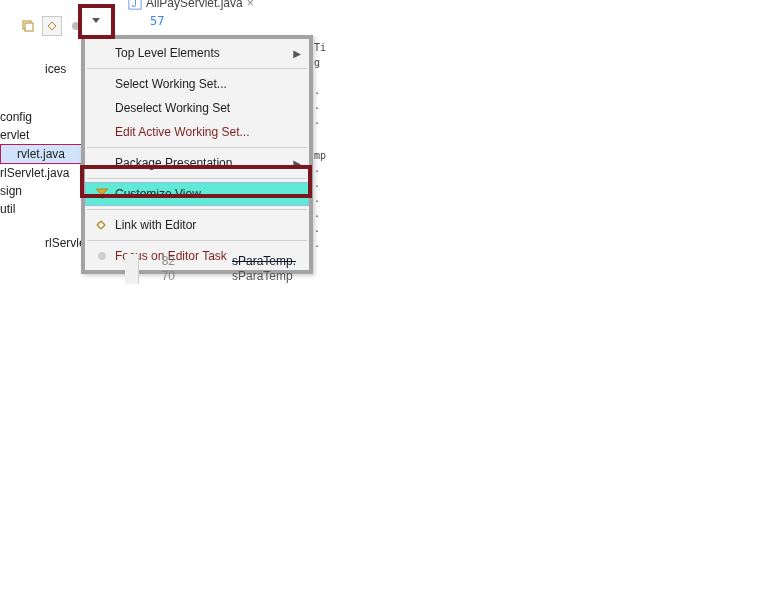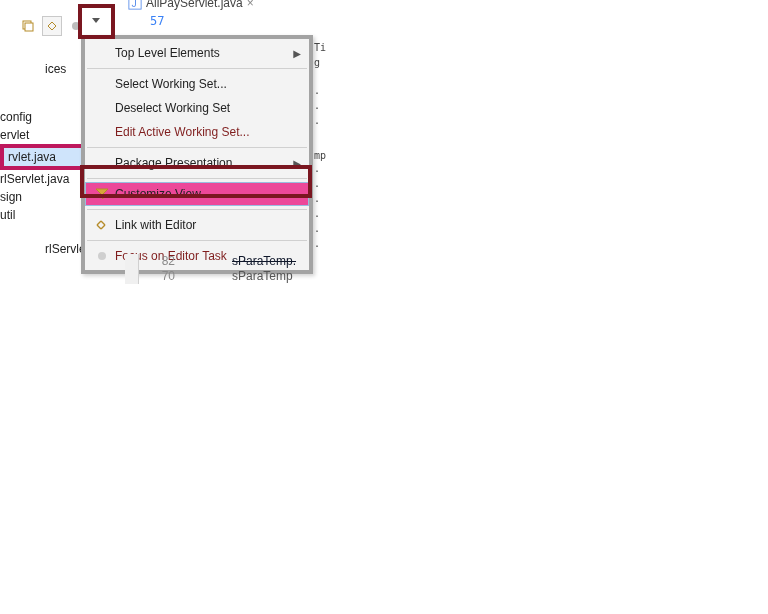--- a/index.html
+++ b/index.html
@@ -15,29 +15,29 @@
 
     
     .hl-box { position: absolute; border: 4px solid #7a1620; pointer-events: none; }
     .hl-top { top: 4px; left: 78px; width: 37px; height: 35px; }
     .hl-cv { top: 165px; left: 80px; width: 232px; height: 33px; }
 
     
     .sidebar { position: absolute; left: 0; top: 44px; width: 120px; }
     .sidebar .tree-item { padding: 2px 2px 2px 0; color: #222; white-space: nowrap; }
     .sidebar .tree-item.group { padding-top: 18px; margin-left: 45px; }
-    .sidebar .tree-item.selected { background: #cfe4fb; border: 4px solid #be185d; padding-left: 4px; }
+    .sidebar .tree-item.selected { background: #cfe4fb; border: 1px solid #be185d; padding-left: 16px; }
 
     
     .dropdown { position: absolute; top: 35px; left: 81px; width: 232px; background: #f3f3f3; border: 4px solid #a3a3a3; box-shadow: 2px 2px 4px rgba(0,0,0,.18); padding: 2px 0; }
     .menu-item { display: flex; align-items: center; height: 24px; padding: 0 10px 0 4px; cursor: default; position: relative; }
     .menu-item .icon-cell { width: 26px; display: flex; justify-content: center; }
     .menu-item .label { flex: 1; color: #222; }
     .menu-item.disabled .label { color: #7f1d1d; }
-    .menu-item.hover { background: #ec4899; border: 1px solid #99bde0; height: 24px; padding: 0 9px 0 3px; }
+    .menu-item.hover { background: #5eead4; border: 1px solid #99bde0; height: 24px; padding: 0 9px 0 3px; }
     .menu-sep { height: 1px; background: #d0d0d0; margin: 3px 2px; }
     .submenu-arrow { position: absolute; right: 8px; color: #555; font-size: 10px; }
 
     
     .gutter-frag { position: absolute; top: 254px; left: 125px; font-family: Consolas, monospace; font-size: 12px; }
     .gutter-frag .ln { color: #8a8a8a; line-height: 15px; text-align: right; width: 36px; }
     .gutter-frag-wrap { display: flex; }
     .gutter-ruler { width: 14px; background: #f0f0f0; border-right: 1px solid #d0d0d0; }
     .code-frag { position: absolute; left: 232px; top: 254px; font-family: Consolas, monospace; font-size: 12px; color: #555; line-height: 15px; }
 

